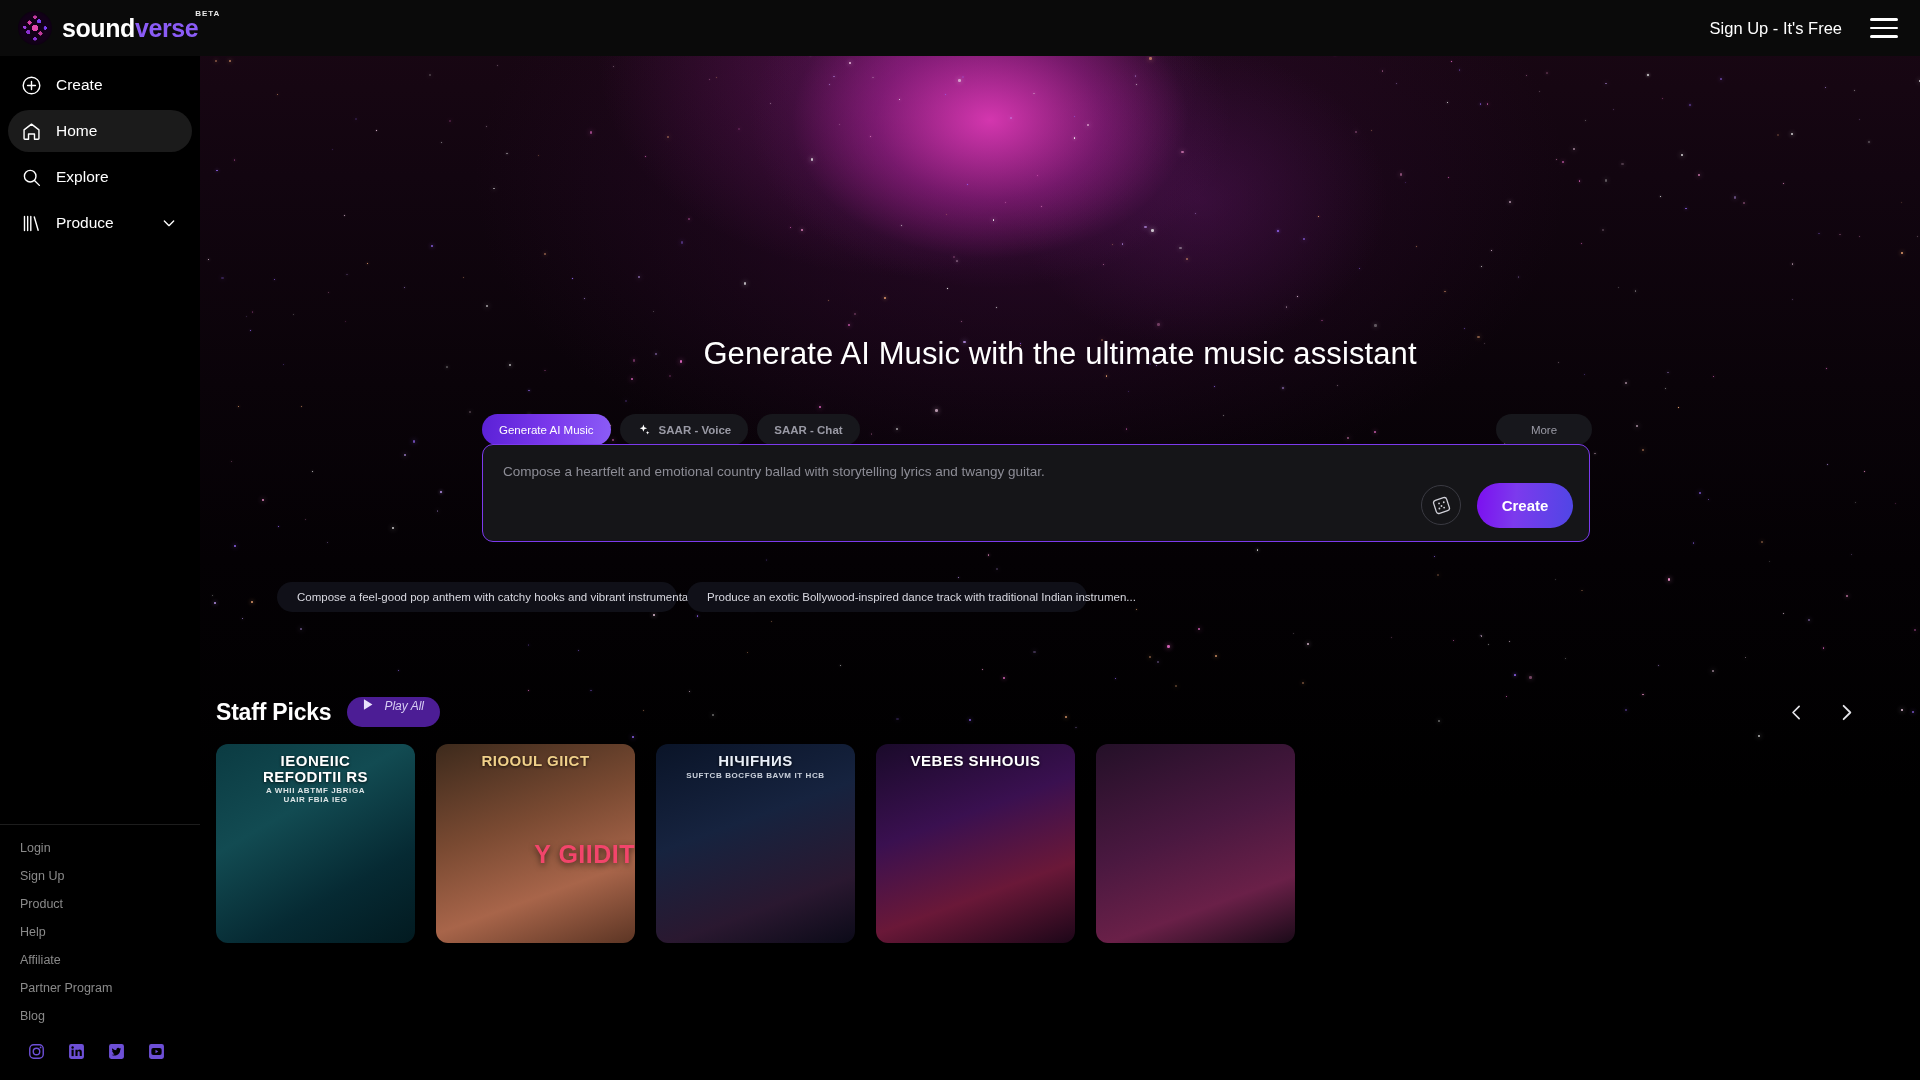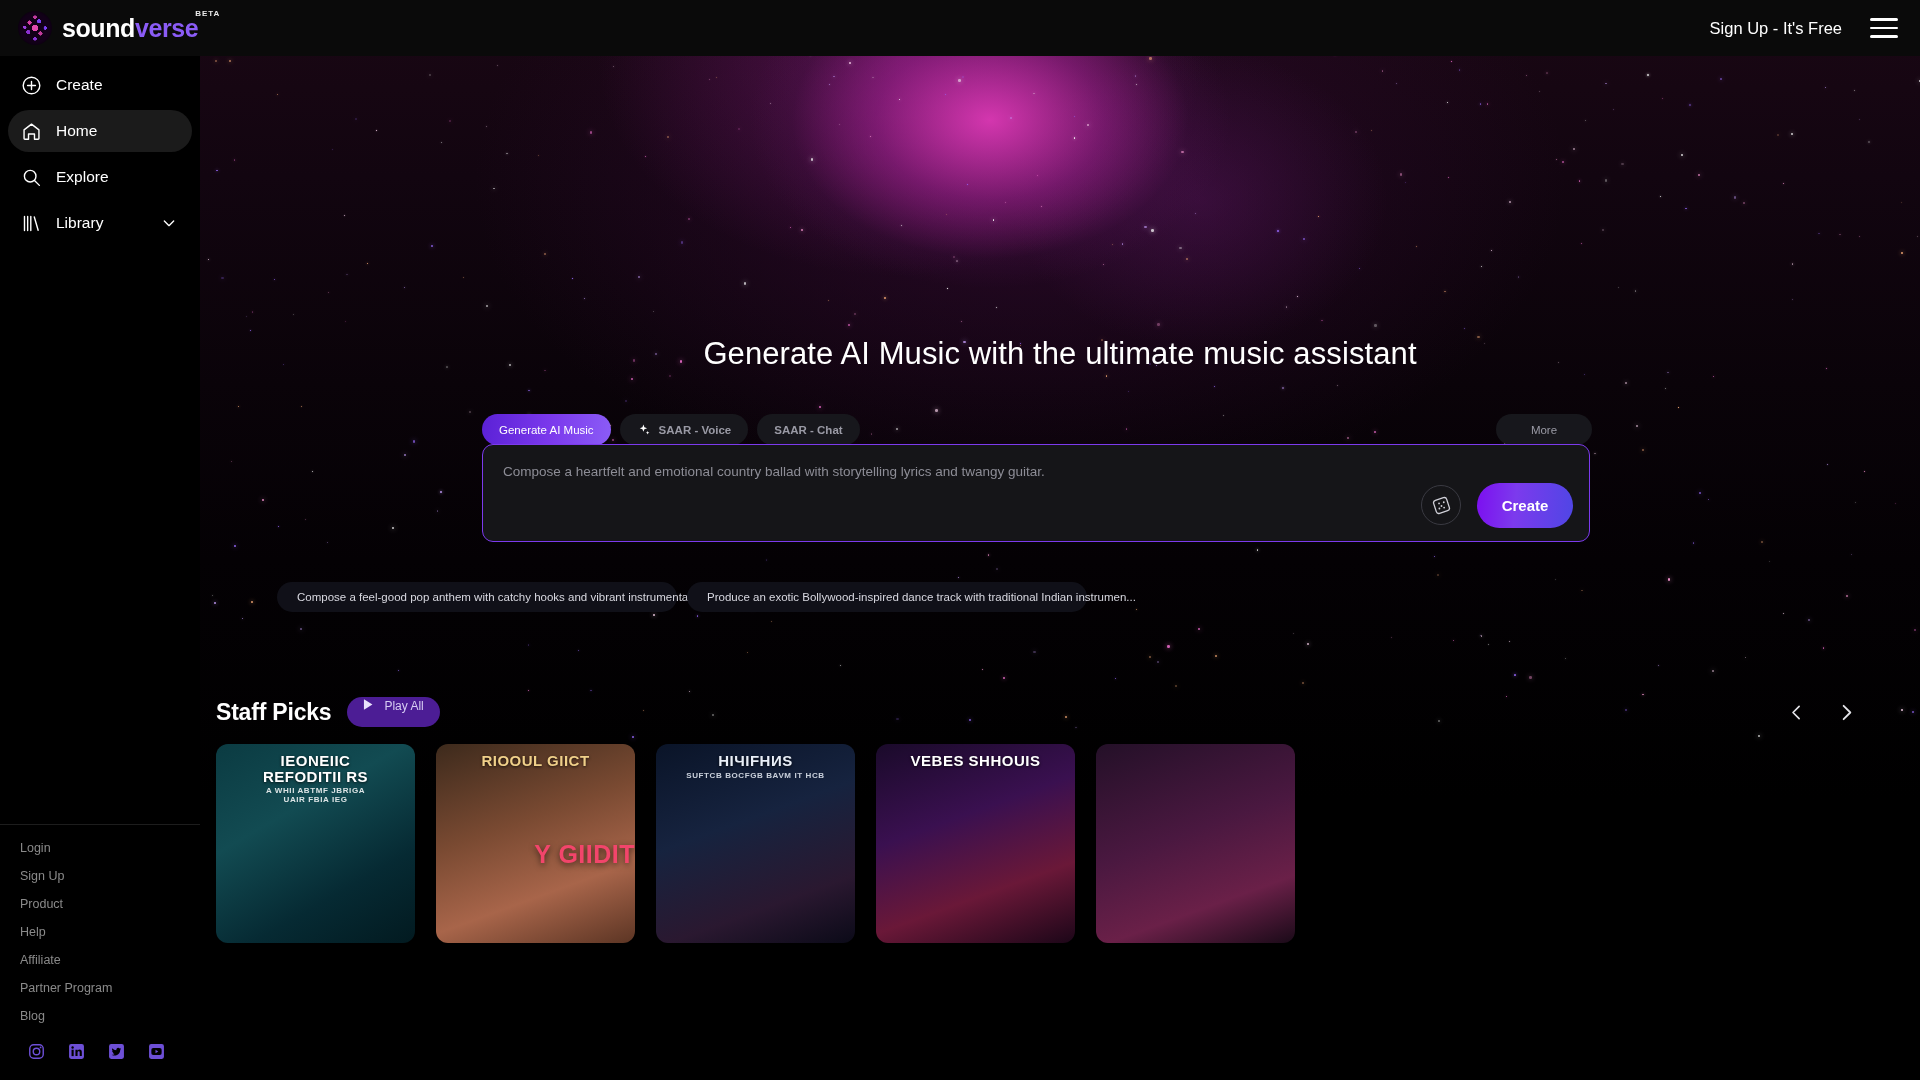--- a/index.html
+++ b/index.html
@@ -153,21 +153,21 @@
   .chip:nth-child(2) { width: 400px; }
   .chip:nth-child(3) { width: 400px; }
 
   
   .picks { position: absolute; top: 690px; left: 0; width: 1720px; }
   .picks-head { display: flex; align-items: center; padding: 0 62px 0 16px; height: 44px; }
   .picks-title { font-size: 23px; font-weight: 700; color: #fff; letter-spacing: -0.2px; }
   .playall {
     margin-left: 16px; height: 30px; border-radius: 15px;
     background: #4c1d95; display: flex; align-items: center; gap: 8px;
-    padding: 0 16px 12px 12px; cursor: pointer;
+    padding: 0 16px 12px 12px; cursor: pointer; font-style: italic;
   }
   .playall .ptxt { font-size: 12px; color: #d7cdf3; }
   .arrows { margin-left: auto; display: flex; align-items: center; gap: 28px; }
   .arrow { cursor: pointer; color: #e3e3e8; display: flex; }
 
   .cards {
     position: absolute; top: 54px; left: 16px;
     width: 1700px; height: 230px;
     display: flex; gap: 21px; overflow: hidden;
   }
@@ -244,21 +244,21 @@
         </span>
         <span>Explore</span>
       </div>
 
       <div class="nav-item">
         <span class="nav-ico">
           <svg width="21" height="21" viewBox="0 0 24 24" fill="none" stroke="#fff" stroke-width="1.6" stroke-linecap="round">
             <path d="M4 4v16M7.6 4v16M11.2 4v16M15.2 4.6l4.4 15.1"></path>
           </svg>
         </span>
-        <span>Library</span>
+        <span>Produce</span>
         <span class="nav-ico chev">
           <svg width="16" height="16" viewBox="0 0 24 24" fill="none" stroke="#fff" stroke-width="2" stroke-linecap="round" stroke-linejoin="round">
             <path d="M5 9l7 7 7-7"></path>
           </svg>
         </span>
       </div>
 
     </div>
 
     <div class="footer-links">

